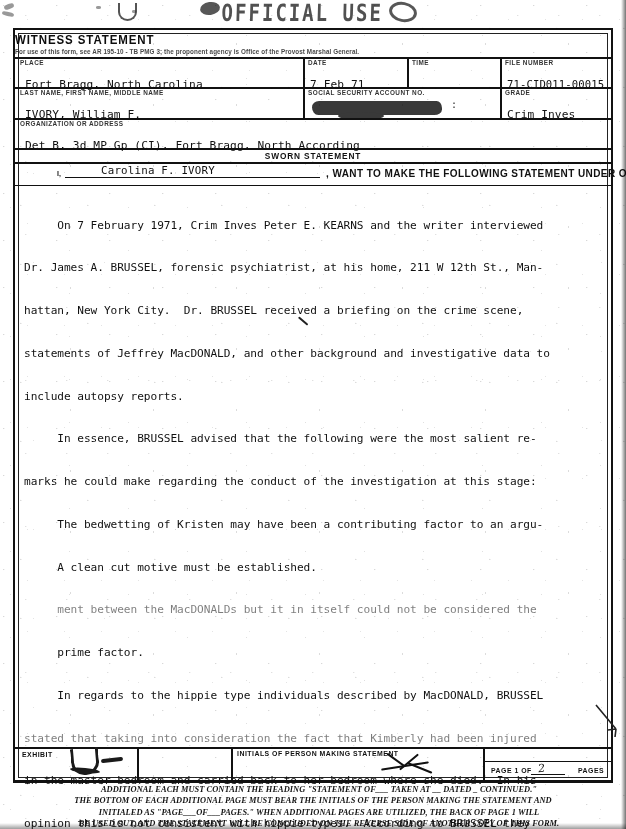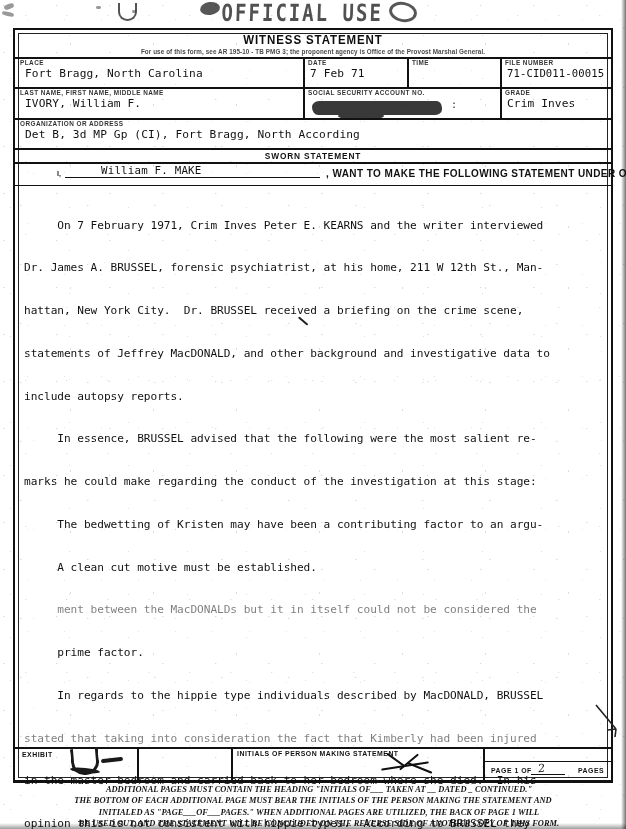--- a/index.html
+++ b/index.html
@@ -123,21 +123,20 @@
   }
 
   .rule { position: absolute; background: #111; left: 0; width: 100%; height: 1.5px; }
   .vrule { position: absolute; background: #111; width: 1.5px; }
 
   
   .title-block {
     position: absolute;
     left: 0; top: 0; width: 100%;
     height: 27px;
-    text-align: center;
   }
   .form-title {
     font-family: "Liberation Sans", sans-serif;
     font-weight: 700;
     font-size: 11.5px;
     letter-spacing: .9px;
     color: #0d0d0d;
     margin-top: 4px;
     transform: scaleY(1.12);
   }
@@ -163,21 +162,21 @@
     white-space: nowrap;
     opacity: .9;
   }
   .val {
     font-family: "DejaVu Sans Mono", monospace;
     font-size: 11.2px;
     color: #111;
     padding-left: 10px;
     letter-spacing: .1px;
     white-space: nowrap;
-    margin-top: 1px;
+    margin-top: 12px;
   }
   .val.tight { padding-left: 7px; }
 
   .redaction {
     position: absolute;
     left: 9px; top: 14px;
     width: 130px; height: 14px;
     background: #2b2b2b;
     border-radius: 9px 7px 10px 8px / 8px 9px 7px 10px;
     opacity: .93;
@@ -444,21 +443,21 @@
       <div class="cap">ORGANIZATION OR ADDRESS</div>
       <div class="val">Det B, 3d MP Gp (CI), Fort Bragg, North According</div>
     </div>
     <div class="rule" style="top:118px;"></div>
 
     <div class="sworn-banner" style="top:121px;">SWORN STATEMENT</div>
     <div class="rule" style="top:132px;"></div>
 
     <div class="i-line" style="top:134px; height:20px;">
       <span class="i-label">I,</span>
-      <span class="i-name">William F. MAKE</span>
+      <span class="i-name">Carolina F. IVORY</span>
       <span class="i-underline"></span>
       <span class="i-oath">, WANT TO MAKE THE FOLLOWING STATEMENT UNDER OATH:</span>
     </div>
     <div class="rule" style="top:155px; height:1.2px;"></div>
 
     <div class="rule" style="top:717px;"></div>
 
     <div class="footer-row" style="top:717px; height:33px;">
       <div class="cell" style="left:0; top:0; width:122px; height:33px;">
         <div class="fcap" style="position:absolute; left:7px; top:4px;">EXHIBIT</div>
@@ -486,21 +485,21 @@
         <div class="rule" style="top:14px; left:2px; width:128px; height:1.2px;"></div>
         <div class="page-of" style="left:8px; top:20px;">PAGE 1 OF</div>
         <div class="page-num-hand" style="left:55px; top:15px; transform:rotate(-6deg);">2</div>
         <div class="page-blank-underline" style="left:48px; top:27px; width:34px;"></div>
         <div class="page-of" style="left:95px; top:20px;">PAGES</div>
       </div>
     </div>
     <div class="rule" style="top:750px;"></div>
 
     <div class="instructions" style="top:754px;">
-      <span class="ln clip-l">ADDITIONAL PAGES MUST CONTAIN THE HEADING "INITIALS OF___ TAKEN AT __ DATED _ CONTINUED."</span>
+      <span class="ln clip-l">ADDITIONAL EACH MUST CONTAIN THE HEADING "STATEMENT OF___ TAKEN AT __ DATED _ CONTINUED."</span>
       <span class="ln">THE BOTTOM OF EACH ADDITIONAL PAGE MUST BEAR THE INITIALS OF THE PERSON MAKING THE STATEMENT AND</span>
       <span class="ln clip-l">INITIALED AS "PAGE___OF___PAGES."  WHEN ADDITIONAL PAGES ARE UTILIZED, THE BACK OF PAGE 1 WILL</span>
       <span class="ln clip-l">BE USED OUT, AND THE STATEMENT WILL BE CONCLUDED ON THE REVERSE SIDE OF ANOTHER COPY OF THIS FORM.</span>
     </div>
   </div>
 
   <div class="body-text">
     <span class="ln">     On 7 February 1971, Crim Inves Peter E. KEARNS and the writer interviewed</span>
     <span class="ln">Dr. James A. BRUSSEL, forensic psychiatrist, at his home, 211 W 12th St., Man-</span>
     <span class="ln">hattan, New York City.  Dr. BRUSSEL received a briefing on the crime scene,</span>

